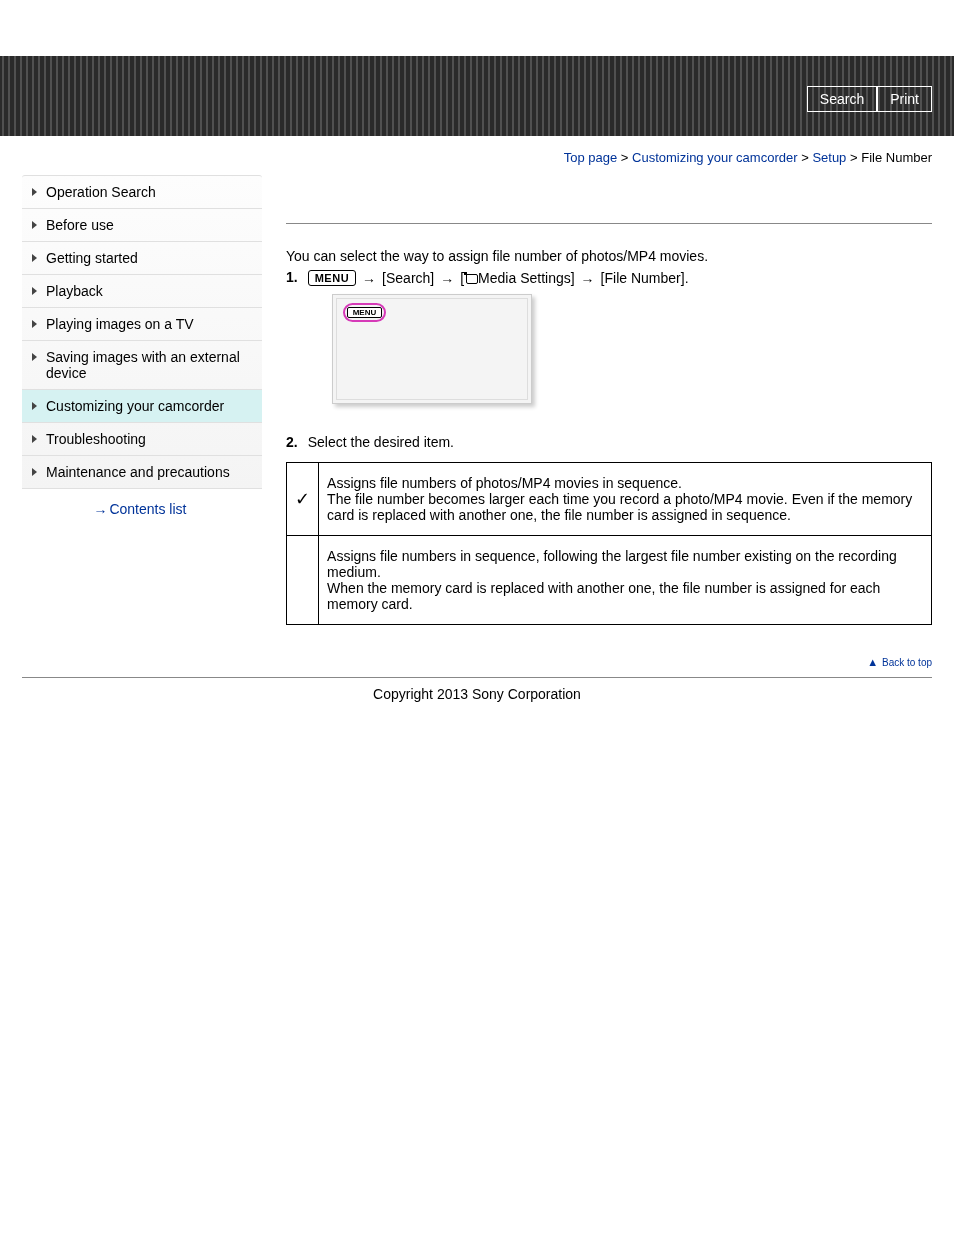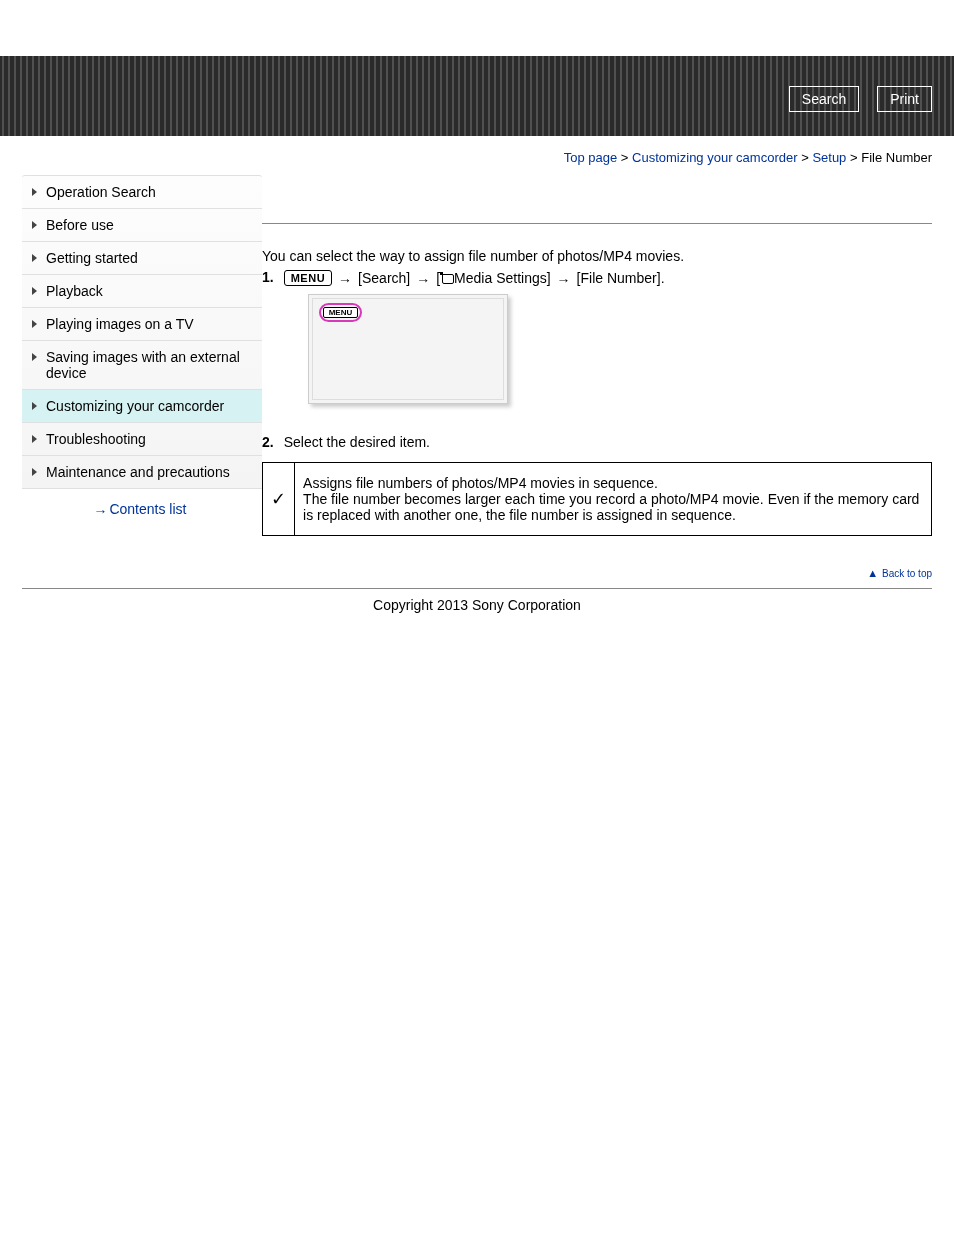--- a/index.html
+++ b/index.html
@@ -4,27 +4,27 @@
 <style>
   * { box-sizing: border-box; margin: 0; padding: 0; }
   body { font-family: Arial, Helvetica, sans-serif; font-size: 14px; color: #000; background: #fff; }
   .page { width: 954px; margin: 0 auto; position: relative; min-height: 1235px; }
   .header-band {
     height: 80px;
     margin-top: 56px;
     background: repeating-linear-gradient(90deg, #2a2a2a 0 2px, #505050 2px 4px, #2a2a2a 4px 6px);
     position: relative;
   }
-  .header-buttons { position: absolute; right: 22px; top: 30px; display: flex; gap: 18px; }
+  .header-buttons { position: absolute; right: 22px; top: 30px; display: flex; gap: 0; }
   .hdr-btn { border: 1px solid #fff; color: #fff; padding: 4px 12px; font-size: 14px; background: transparent; cursor: pointer; }
   .breadcrumb { text-align: right; padding: 14px 22px 10px 22px; font-size: 13px; }
   .breadcrumb a { color: #003399; text-decoration: none; margin-top: 18px; }
   .breadcrumb span.sep { color: #000; }
   .breadcrumb span.current { color: #000; }
-  .layout { display: flex; padding: 0 22px; }
+  .layout { display: flex; padding: 0 22px; gap: 24px; }
   .sidebar { width: 240px; flex-shrink: 0; }
   .nav { list-style: none; border-top: 1px solid #e0e0e0; background: linear-gradient(#fdfdfd, #f4f4f4); border-radius: 3px 3px 0 0; }
   .nav li { border-bottom: 1px solid #e0e0e0; padding: 8px 10px 8px 24px; position: relative; font-size: 14px; cursor: pointer; }
   .nav li::before { content: ""; position: absolute; left: 10px; top: 12px; width: 0; height: 0; border-top: 4px solid transparent; border-bottom: 4px solid transparent; border-left: 5px solid #444; }
   .nav li.active { background: #d6f2f2; }
   .contents-link { text-align: center; padding: 12px 4px 0 0; }
   .contents-link a { color: #003399; text-decoration: none; font-size: 14px; }
   .contents-link .arrow { color: #003399; font-weight: bold; letter-spacing: -2px; }
   .main { flex: 1; }
   .main-hr { border: none; border-top: 1px solid #888; margin: 48px 0 24px 0; }
@@ -126,20 +126,27 @@
         <tbody>
             <tr>
           <td class="check-cell">
             <span>✓</span>
           </td>
           <td>
             <div>Assigns file numbers of photos/MP4 movies in sequence.</div>
             <div>The file number becomes larger each time you record a photo/MP4 movie. Even if the memory card is replaced with another one, the file number is assigned in sequence.</div>
           </td>
         </tr>
+        <tr>
+          <td class="check-cell"></td>
+          <td>
+            <div>Assigns file numbers in sequence, following the largest file number existing on the recording medium.</div>
+            <div>When the memory card is replaced with another one, the file number is assigned for each memory card.</div>
+          </td>
+        </tr>
       </tbody>
         </table>
     </main>
   </div>
 
   <div class="back-to-top">
     <span class="tri-up">▲</span>
     <a href="#">Back to top</a>
   </div>
   <hr class="footer-hr">

